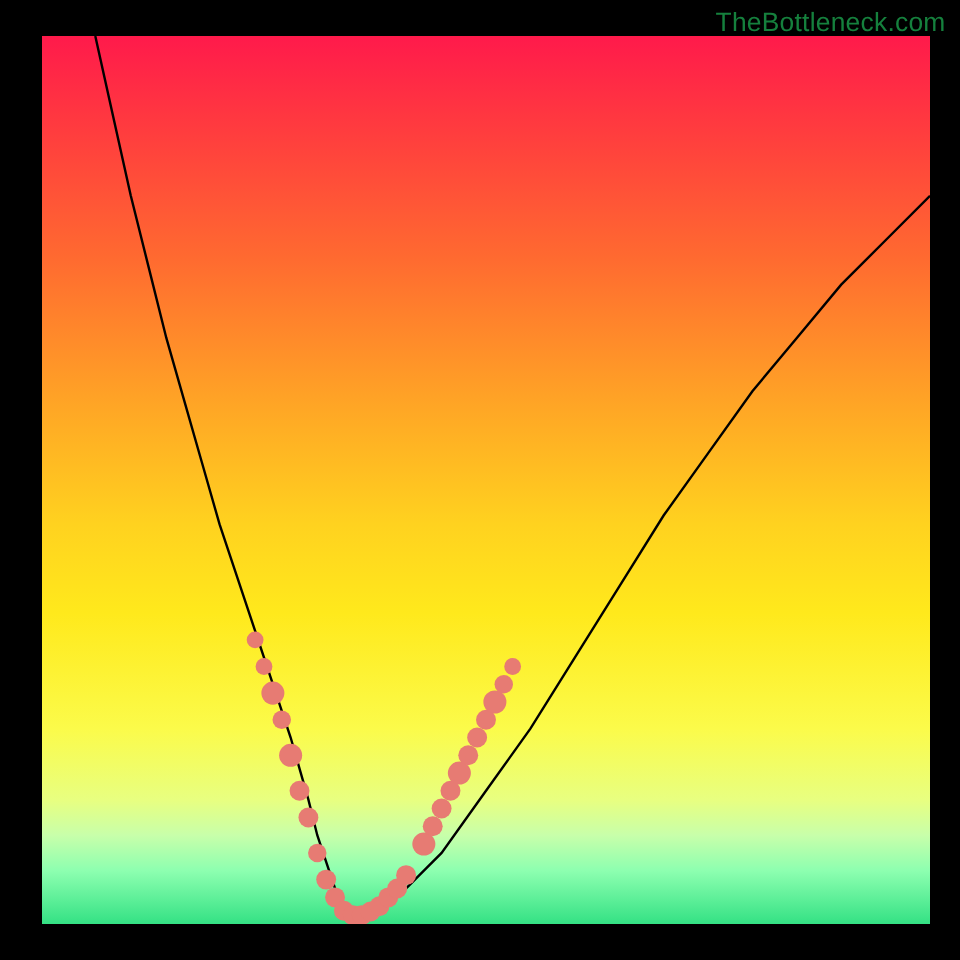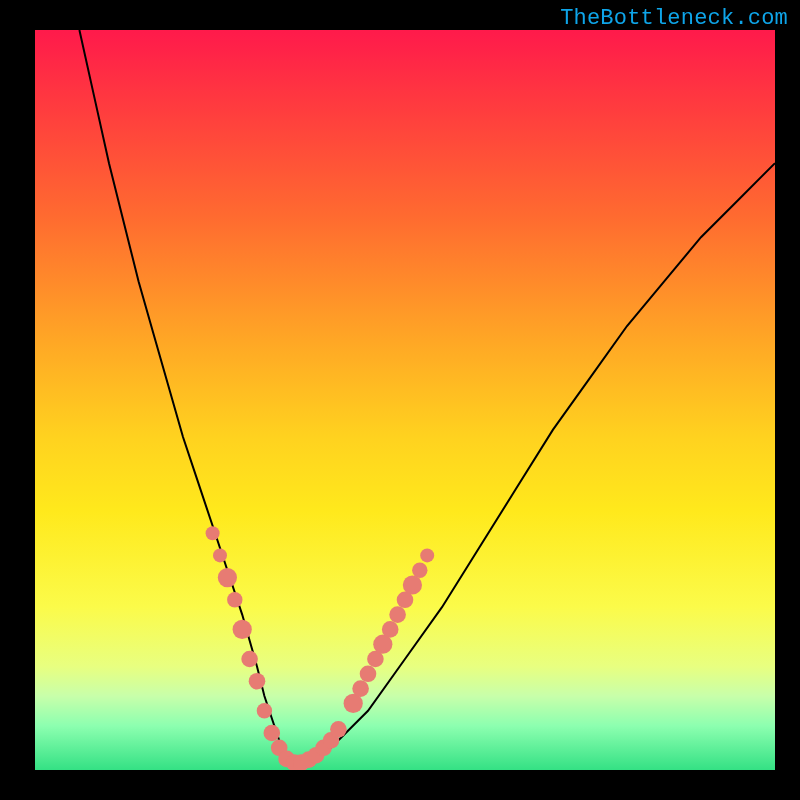--- a/index.html
+++ b/index.html
@@ -35,26 +35,25 @@
       #fbfb4a 78%,
       #e8ff80 86%,
       #c8ffaa 90%,
       #8dffb0 94%,
       #34e184 100%);
   }
   .watermark {
     position: absolute;
     top: 6px;
     right: 12px;
-    color: #0ea5e9;
+    color: #15803d;
     font-size: 22px;
     font-weight: 500;
     letter-spacing: 0.2px;
     user-select: none;
-    font-family: Liberation Mono, monospace;
   }
   svg.curve {
     position: absolute;
     left: 0;
     top: 0;
     width: 740px;
     height: 740px;
   }
 </style>
 </head>

